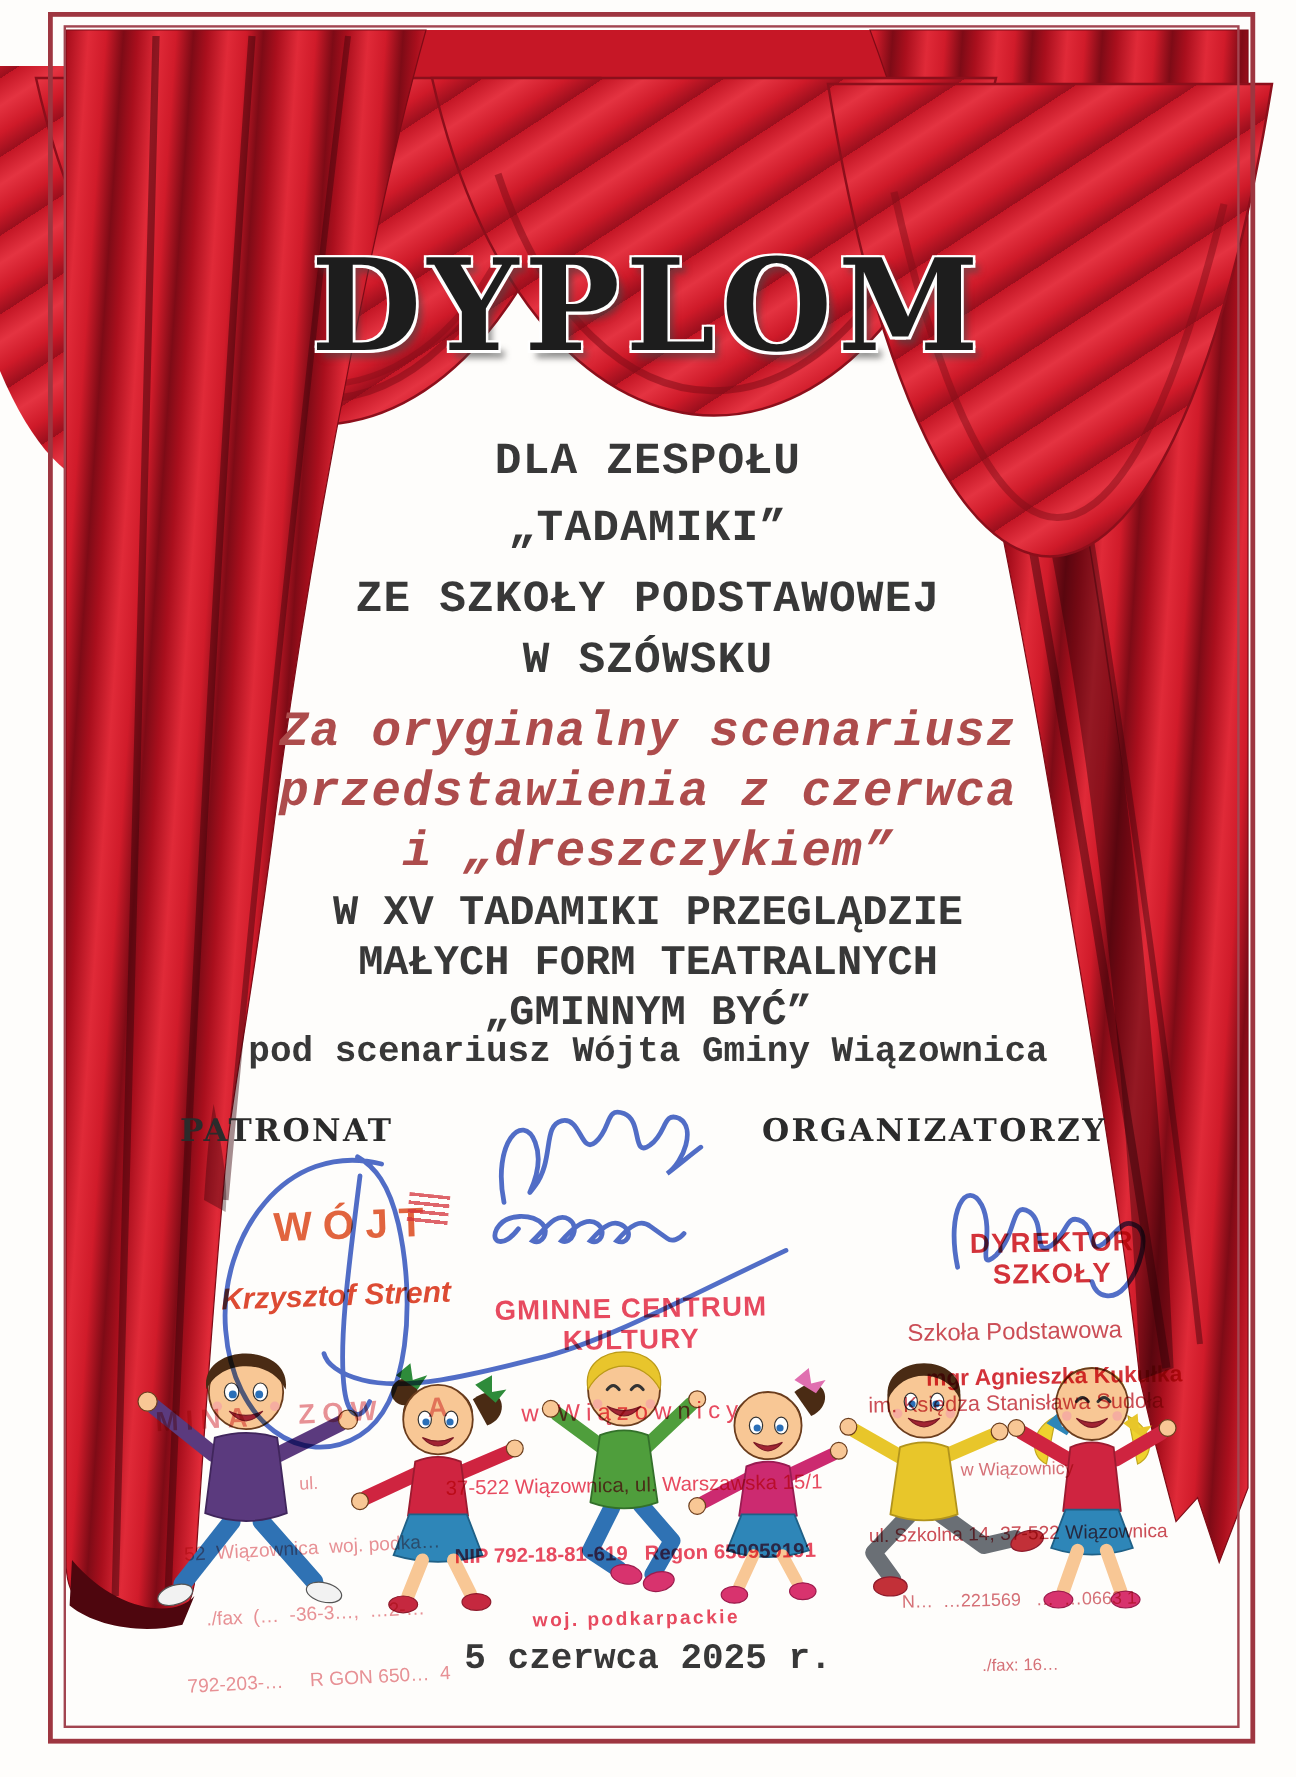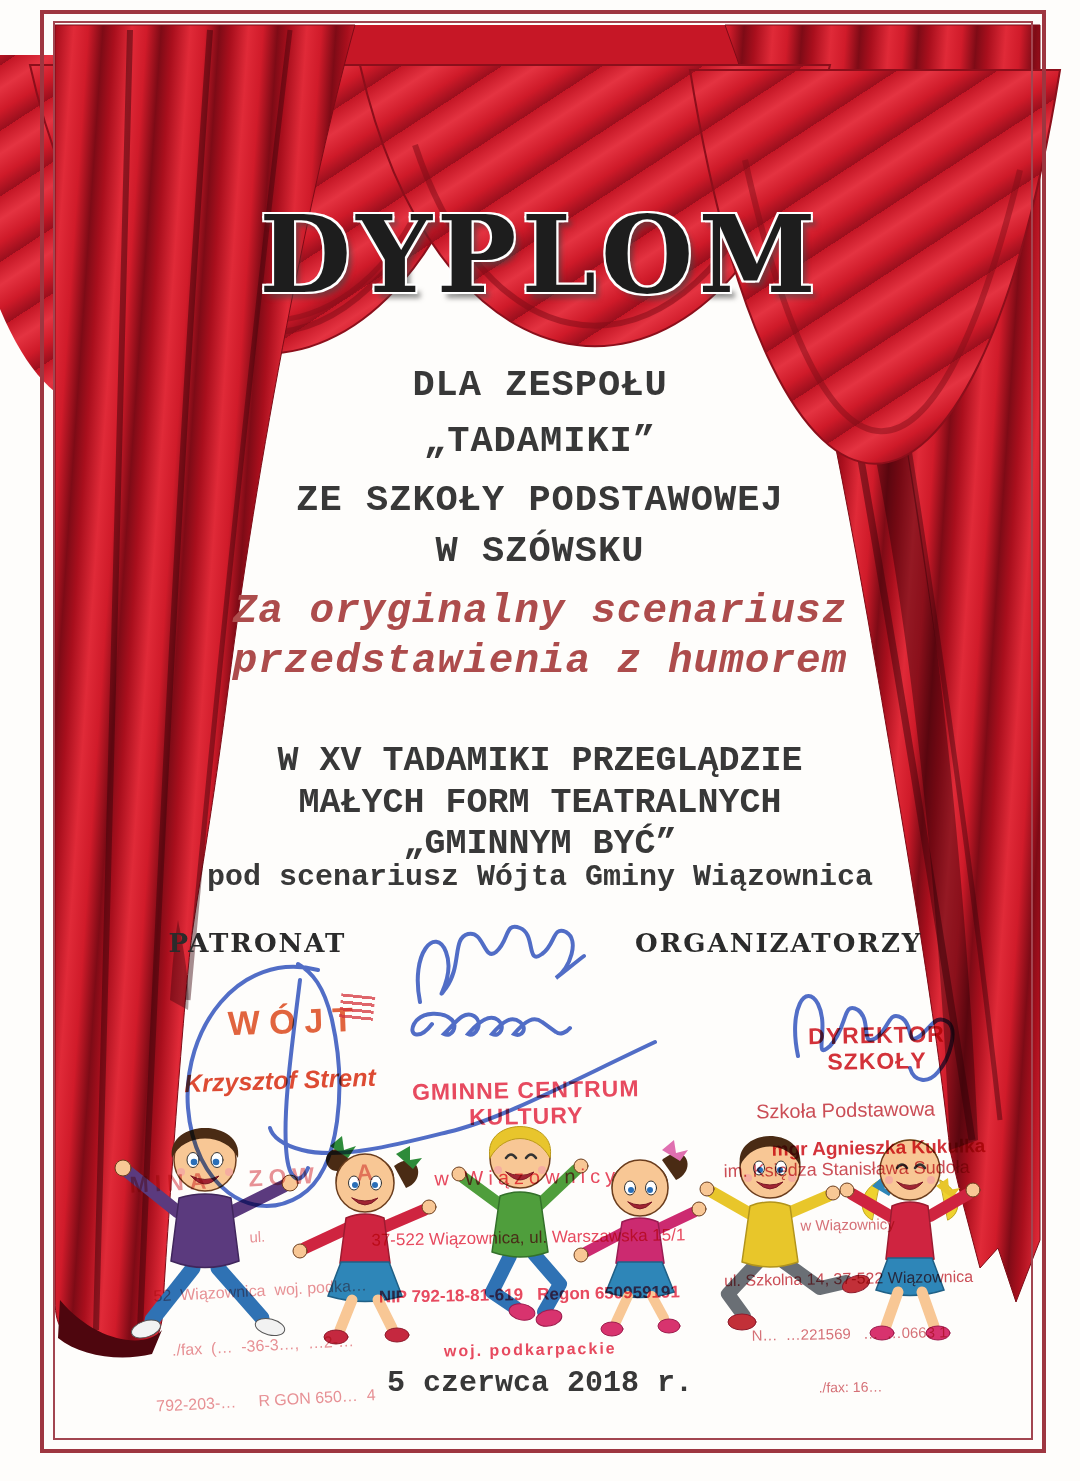--- a/index.html
+++ b/index.html
@@ -16,21 +16,21 @@
          letter-spacing:5px;color:#1d1d1d;
          text-shadow:-2px -2px 0 #fff,2px -2px 0 #fff,-2px 2px 0 #fff,2px 2px 0 #fff,
                      5px 6px 5px rgba(70,70,70,.6);}
   
   .line{left:0;right:0;text-align:center;font-weight:bold;color:#383838;font-family:Liberation Mono, monospace;}
   .rec{font-size:37px;letter-spacing:1px;}
   .award{font-size:41px;font-style:italic;color:#ad4c4c;letter-spacing:1px;}
   .event{font-size:35px;}
   .patronage{font-size:30px;}
   .sec-label{position:absolute;font-size:26px;font-weight:bold;letter-spacing:2px;
-             color:#2b2b2b;text-align:center;}
+             color:#2b2b2b;text-align:left;}
   .date{font-size:30px;}
   
   .stamp{position:absolute;font-family:"Liberation Sans",sans-serif;text-align:center;
          mix-blend-mode:multiply;white-space:pre-wrap;line-height:1.15;}
   .st-wojt-title{font-size:34px;font-weight:bold;letter-spacing:9px;color:#e2653f;transform:rotate(-2deg);}
   .st-wojt-name{font-size:25px;font-weight:bold;font-style:italic;color:#de4b33;transform:rotate(-2deg);}
   .gck{color:#e84a60;transform:rotate(-1deg);width:340px;}
   .gck .s1{font-size:23px;font-weight:bold;letter-spacing:1px;}
   .gck .s2{font-size:20px;letter-spacing:5px;}
   .gck .s3{font-size:17px;margin-top:2px;}
@@ -109,21 +109,22 @@
   <div class="abs b-inner"></div>
 
   <div class="abs title">DYPLOM</div>
 
   <div class="abs line rec" style="top:364px">DLA ZESPOŁU</div>
   <div class="abs line rec" style="top:420px">„TADAMIKI”</div>
   <div class="abs line rec" style="top:479px">ZE SZKOŁY PODSTAWOWEJ</div>
   <div class="abs line rec" style="top:530px">W SZÓWSKU</div>
 
   <div class="abs line award" style="top:588px">Za oryginalny scenariusz</div>
-  <div class="abs line award" style="top:638px">przedstawienia z humorem</div>
+  <div class="abs line award" style="top:638px">przedstawienia z czerwca</div>
+  <div class="abs line award" style="top:688px">i „dreszczykiem”</div>
 
   <div class="abs line event" style="top:741px">W XV TADAMIKI PRZEGLĄDZIE</div>
   <div class="abs line event" style="top:783px">MAŁYCH FORM TEATRALNYCH</div>
   <div class="abs line event" style="top:824px">„GMINNYM BYĆ”</div>
   <div class="abs line patronage" style="top:860px">pod scenariusz Wójta Gminy Wiązownica</div>
 
   <div class="sec-label" style="left:150px;width:215px;top:928px">PATRONAT</div>
   <div class="sec-label" style="left:635px;width:260px;top:928px">ORGANIZATORZY</div>
 
   <svg class="abs layer" viewBox="0 0 1080 1481" aria-hidden="true">
@@ -298,15 +299,15 @@
     <g fill="none" stroke="#3f5fc4" stroke-width="4" stroke-linecap="round" opacity=".9">
       <path d="M318 970 C238 950 182 1030 188 1108 C194 1186 252 1226 300 1196 C342 1170 346 1082 332 1020 C324 986 312 972 298 964"></path>
       <path d="M300 980 C290 1060 282 1120 287 1158 C290 1180 300 1186 308 1168"></path>
       <path d="M655 1042 C570 1082 500 1120 448 1132 C400 1144 340 1160 302 1150 C282 1145 272 1136 270 1128"></path>
       <path d="M420 1002 C410 952 436 926 446 952 C456 978 432 1006 446 988 C462 966 452 938 468 934 C484 930 484 962 496 952 C510 940 504 922 520 928 C536 934 526 966 542 954 C556 944 552 926 566 932 C580 940 570 968 556 978 C564 972 576 962 584 956"></path>
       <path d="M432 1024 C420 1040 408 1036 414 1024 C422 1010 444 1012 452 1020 C458 1026 452 1038 444 1034 C456 1022 464 1010 474 1016 C484 1022 476 1038 468 1034 C480 1020 490 1014 498 1020 C506 1026 500 1038 492 1034 C504 1020 512 1016 520 1022 C528 1028 522 1038 514 1034 C526 1020 534 1016 542 1022 L556 1032 C560 1035 566 1033 570 1028"></path>
       <path d="M798 1056 C788 1008 806 982 818 1004 C830 1028 812 1062 830 1046 C848 1028 842 1000 858 1010 C872 1020 860 1048 876 1038 C890 1028 888 1010 902 1018 C914 1026 906 1046 920 1036 C932 1026 936 1014 948 1022 C958 1030 950 1058 938 1072 C928 1084 914 1082 910 1068"></path>
     </g>
   </svg>
 
-  <div class="abs line date" style="top:1366px">5 czerwca 2018 r.</div>
+  <div class="abs line date" style="top:1366px">5 czerwca 2025 r.</div>
 
 </div>
 
 </body></html>

